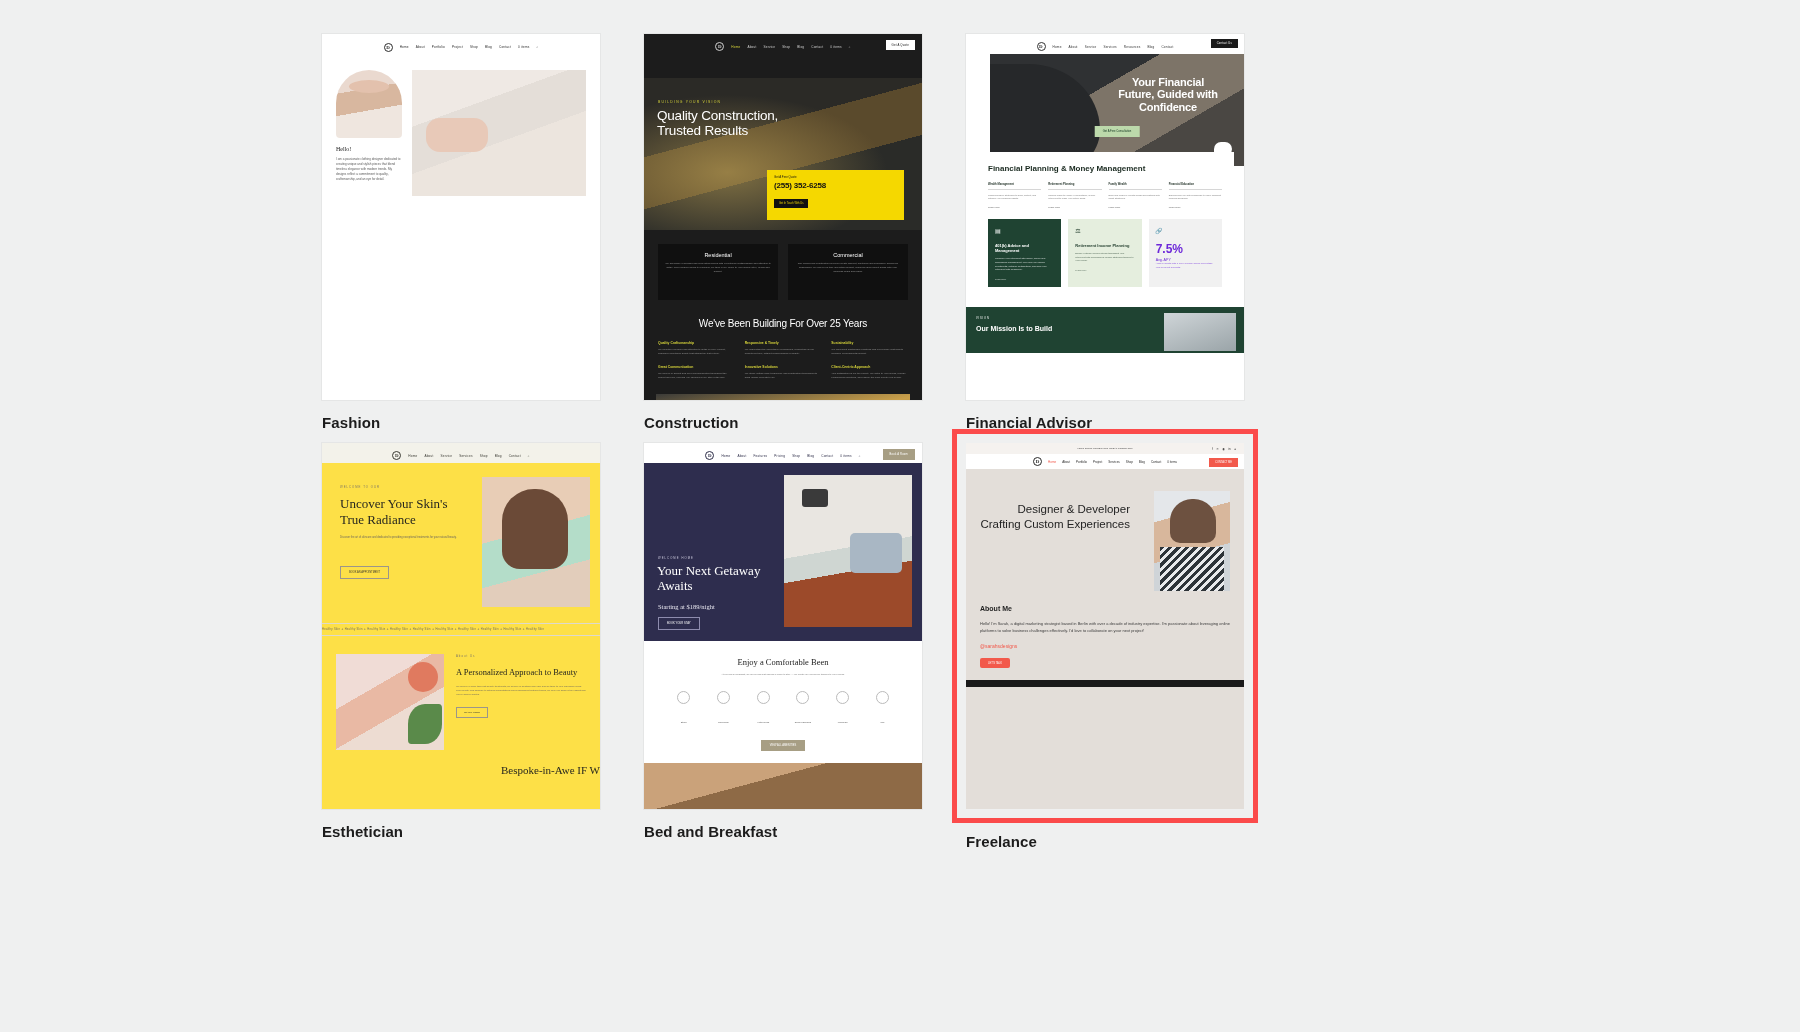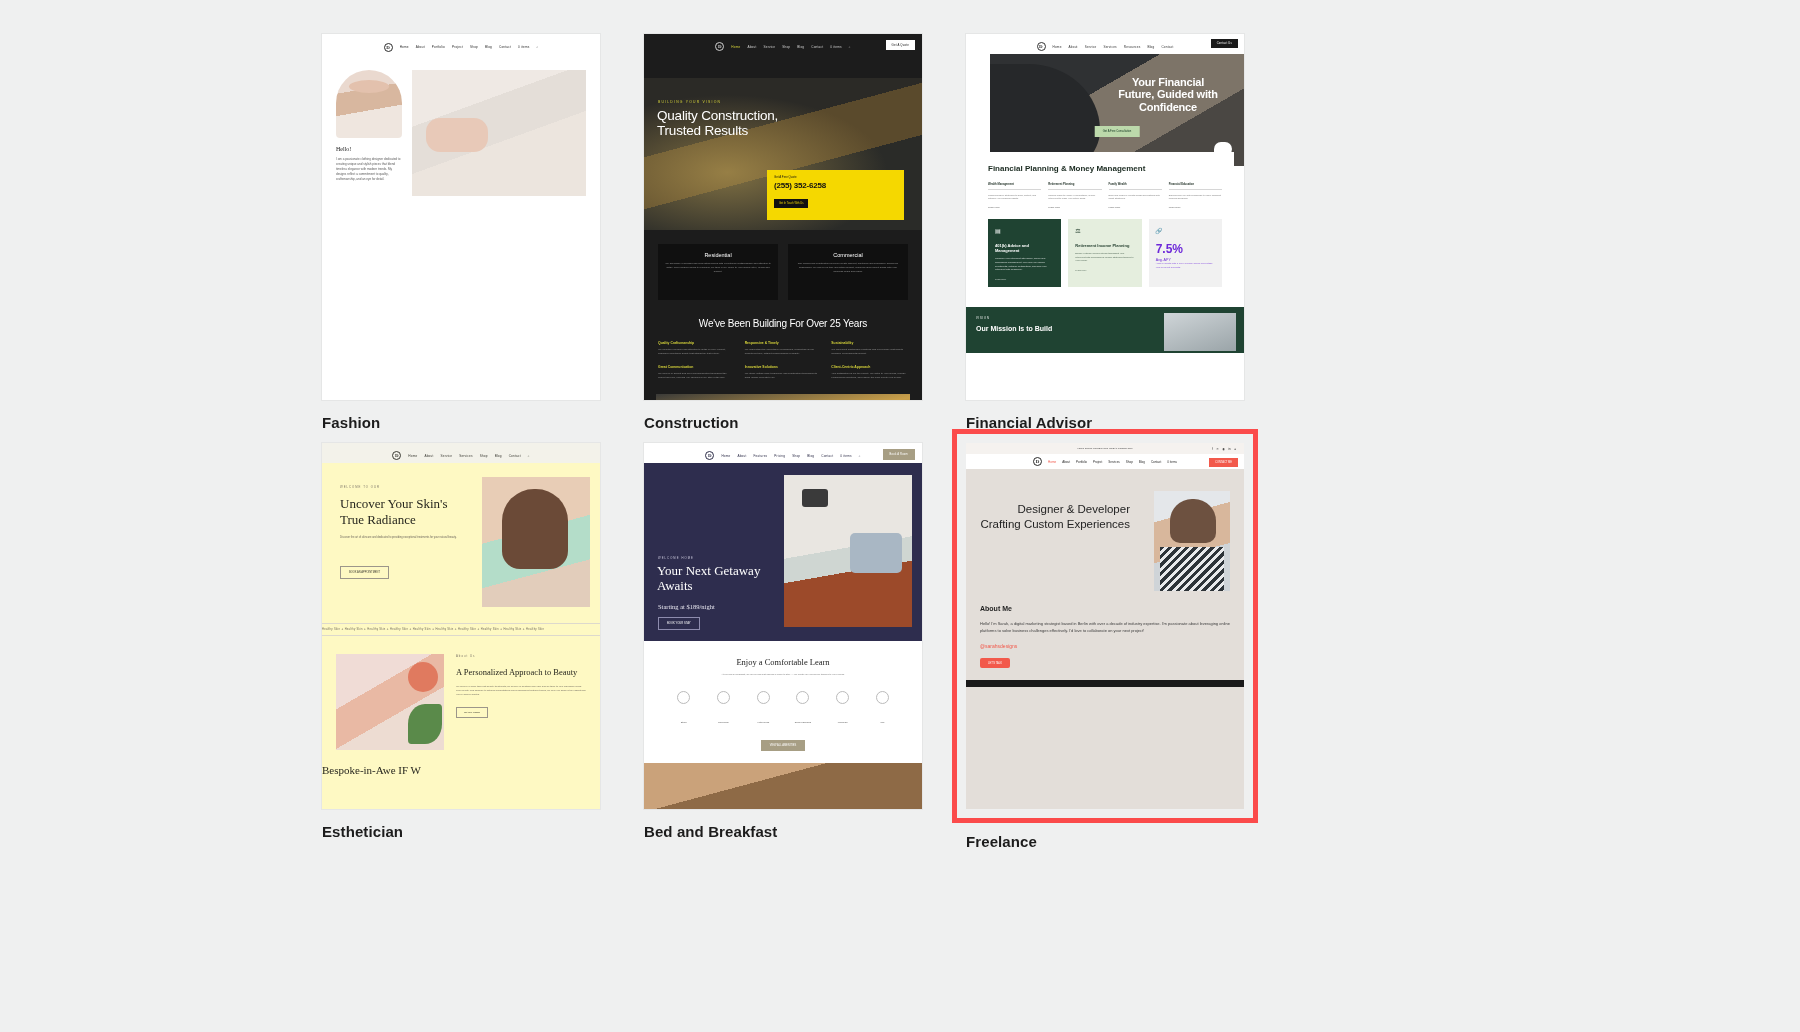--- a/index.html
+++ b/index.html
@@ -148,21 +148,21 @@
   .f-tile a { font-size:2.2px; display:block; margin-top:6px; opacity:.8; }
   .f-big { font-size:12px; font-weight:bold; line-height:1; }
   .f-sub { font-size:3.6px; margin-top:3px; }
   .f-green { background:#1f4332; height:46px; margin-top:10px; position:relative; color:#fff; }
   .f-green .ft { position:absolute; left:10px; top:10px; font-size:2.6px; letter-spacing:.8px; }
   .f-green .fh { position:absolute; left:10px; top:18px; font-size:7px; font-weight:bold; }
   .f-green .fi { position:absolute; right:8px; top:6px; width:72px; height:38px;
     background:linear-gradient(160deg,#cfd5d8,#9aa4a8); }
 
   
-  .t-esth { background:#fef9c3; }
+  .t-esth { background:#fde047; }
   .t-esth .nav { color:#3a3a33; padding-top:5px; background:#f3f2ea; }
   .e-top { display:flex; margin:4px 10px 0; }
   .e-left { flex:1; padding:18px 10px 0 8px; }
   .e-eyebrow { font-size:2.8px; letter-spacing:1px; color:#7a7366; margin-bottom:7px; }
   .e-title { font-family:"Liberation Serif", serif; font-size:13px; line-height:1.22; color:#27271f; }
   .e-p { font-size:2.6px; color:#6d675c; line-height:1.8; margin-top:8px; }
   .e-btn { display:inline-block; border:1px solid #9c968a; font-size:2.6px; padding:4px 8px; margin-top:26px; color:#3a382f;}
   .e-img { width:108px; height:130px; margin-top:10px; position:relative; overflow:hidden;
     background:linear-gradient(165deg,#e8cdb6 0 42%, #b4ddc9 42% 70%, #e2cdbb 70% 100%); }
   .e-img:after{content:"";position:absolute;left:20px;top:12px;width:66px;height:80px;background:#6b4a37;border-radius:32px 32px 18px 18px;}
@@ -171,21 +171,21 @@
     padding:4px 0; font-size:2.6px; color:#6d675c; white-space:nowrap; overflow:hidden; letter-spacing:.3px; }
   .e-bot { display:flex; gap:12px; margin:18px 14px 0; }
   .e-bimg { width:108px; height:96px; overflow:hidden;
     background:linear-gradient(150deg,#f0dcd6 0 35%, #e9b9a4 35% 60%, #eddcd2 60% 100%); position:relative; }
   .e-bimg:after{content:"";position:absolute;right:6px;top:8px;width:30px;height:30px;background:#e07a5f;border-radius:50%;}
   .e-bimg:before{content:"";position:absolute;right:2px;bottom:6px;width:34px;height:40px;background:#5a8a4a;border-radius:50% 10% 50% 10%;}
   .e-bright { flex:1; }
   .e-btitle { font-family:"Liberation Serif", serif; font-size:8.5px; line-height:1.24; color:#27271f; margin-top:9px; }
   .e-bp { font-size:2.4px; color:#6d675c; line-height:1.8; margin-top:7px; }
   .e-bbtn { display:inline-block; border:1px solid #9c968a; font-size:2.4px; padding:3px 7px; margin-top:9px; color:#3a382f; }
-  .e-last { font-family:"Liberation Serif", serif; font-size:11px; color:#27271f; text-align:left; margin-top:14px; }
+  .e-last { font-family:"Liberation Serif", serif; font-size:11px; color:#27271f; text-align:right; margin-top:14px; }
 
   
   .t-bnb { background:#fff; }
   .t-bnb .nav { color:#2d2d48; padding-top:5px; position:relative; }
   .b-btn { position:absolute; right:7px; top:6px; background:#a79e84; color:#fff; font-size:2.7px; padding:4px 7px; }
   .b-hero { background:#2e2d4e; height:178px; position:relative; }
   .b-eyebrow { position:absolute; left:14px; top:94px; font-size:2.7px; letter-spacing:1.1px; color:#cfcde0; }
   .b-title { position:absolute; left:13px; top:100px; font-family:"Liberation Serif", serif;
     font-size:13px; line-height:1.18; color:#fff; }
   .b-sub { position:absolute; left:14px; top:140px; font-family:"Liberation Serif", serif; font-size:6.5px; color:#e7e6ef; }
@@ -473,21 +473,21 @@
           <div class="b-eyebrow">WELCOME HOME</div>
           <div class="b-title">
             <div>Your Next Getaway</div>
             <div>Awaits</div>
           </div>
           <div class="b-sub">Starting at $189/night</div>
           <div class="b-cta">BOOK YOUR STAY</div>
           <div class="b-room"></div>
         </div>
         <div class="b-sec">
-          <div class="b-sh">Enjoy a Comfortable Learn</div>
+          <div class="b-sh">Enjoy a Comfortable Been</div>
           <div class="b-sp">At our bed &amp; breakfast, we go beyond just offering a place to stay — we create an experience tailored to your needs.</div>
           <div class="b-icons">
             <div class="b-icell"><div class="b-ic"></div><span>Study</span></div>
             <div class="b-icell"><div class="b-ic"></div><span>Concierge</span></div>
             <div class="b-icell"><div class="b-ic"></div><span>Hotel Tours</span></div>
             <div class="b-icell"><div class="b-ic"></div><span>Dinner Booking</span></div>
             <div class="b-icell"><div class="b-ic"></div><span>Wellness</span></div>
             <div class="b-icell"><div class="b-ic"></div><span>Wifi</span></div>
           </div>
           <div class="b-allb">VIEW ALL AMENITIES</div>

